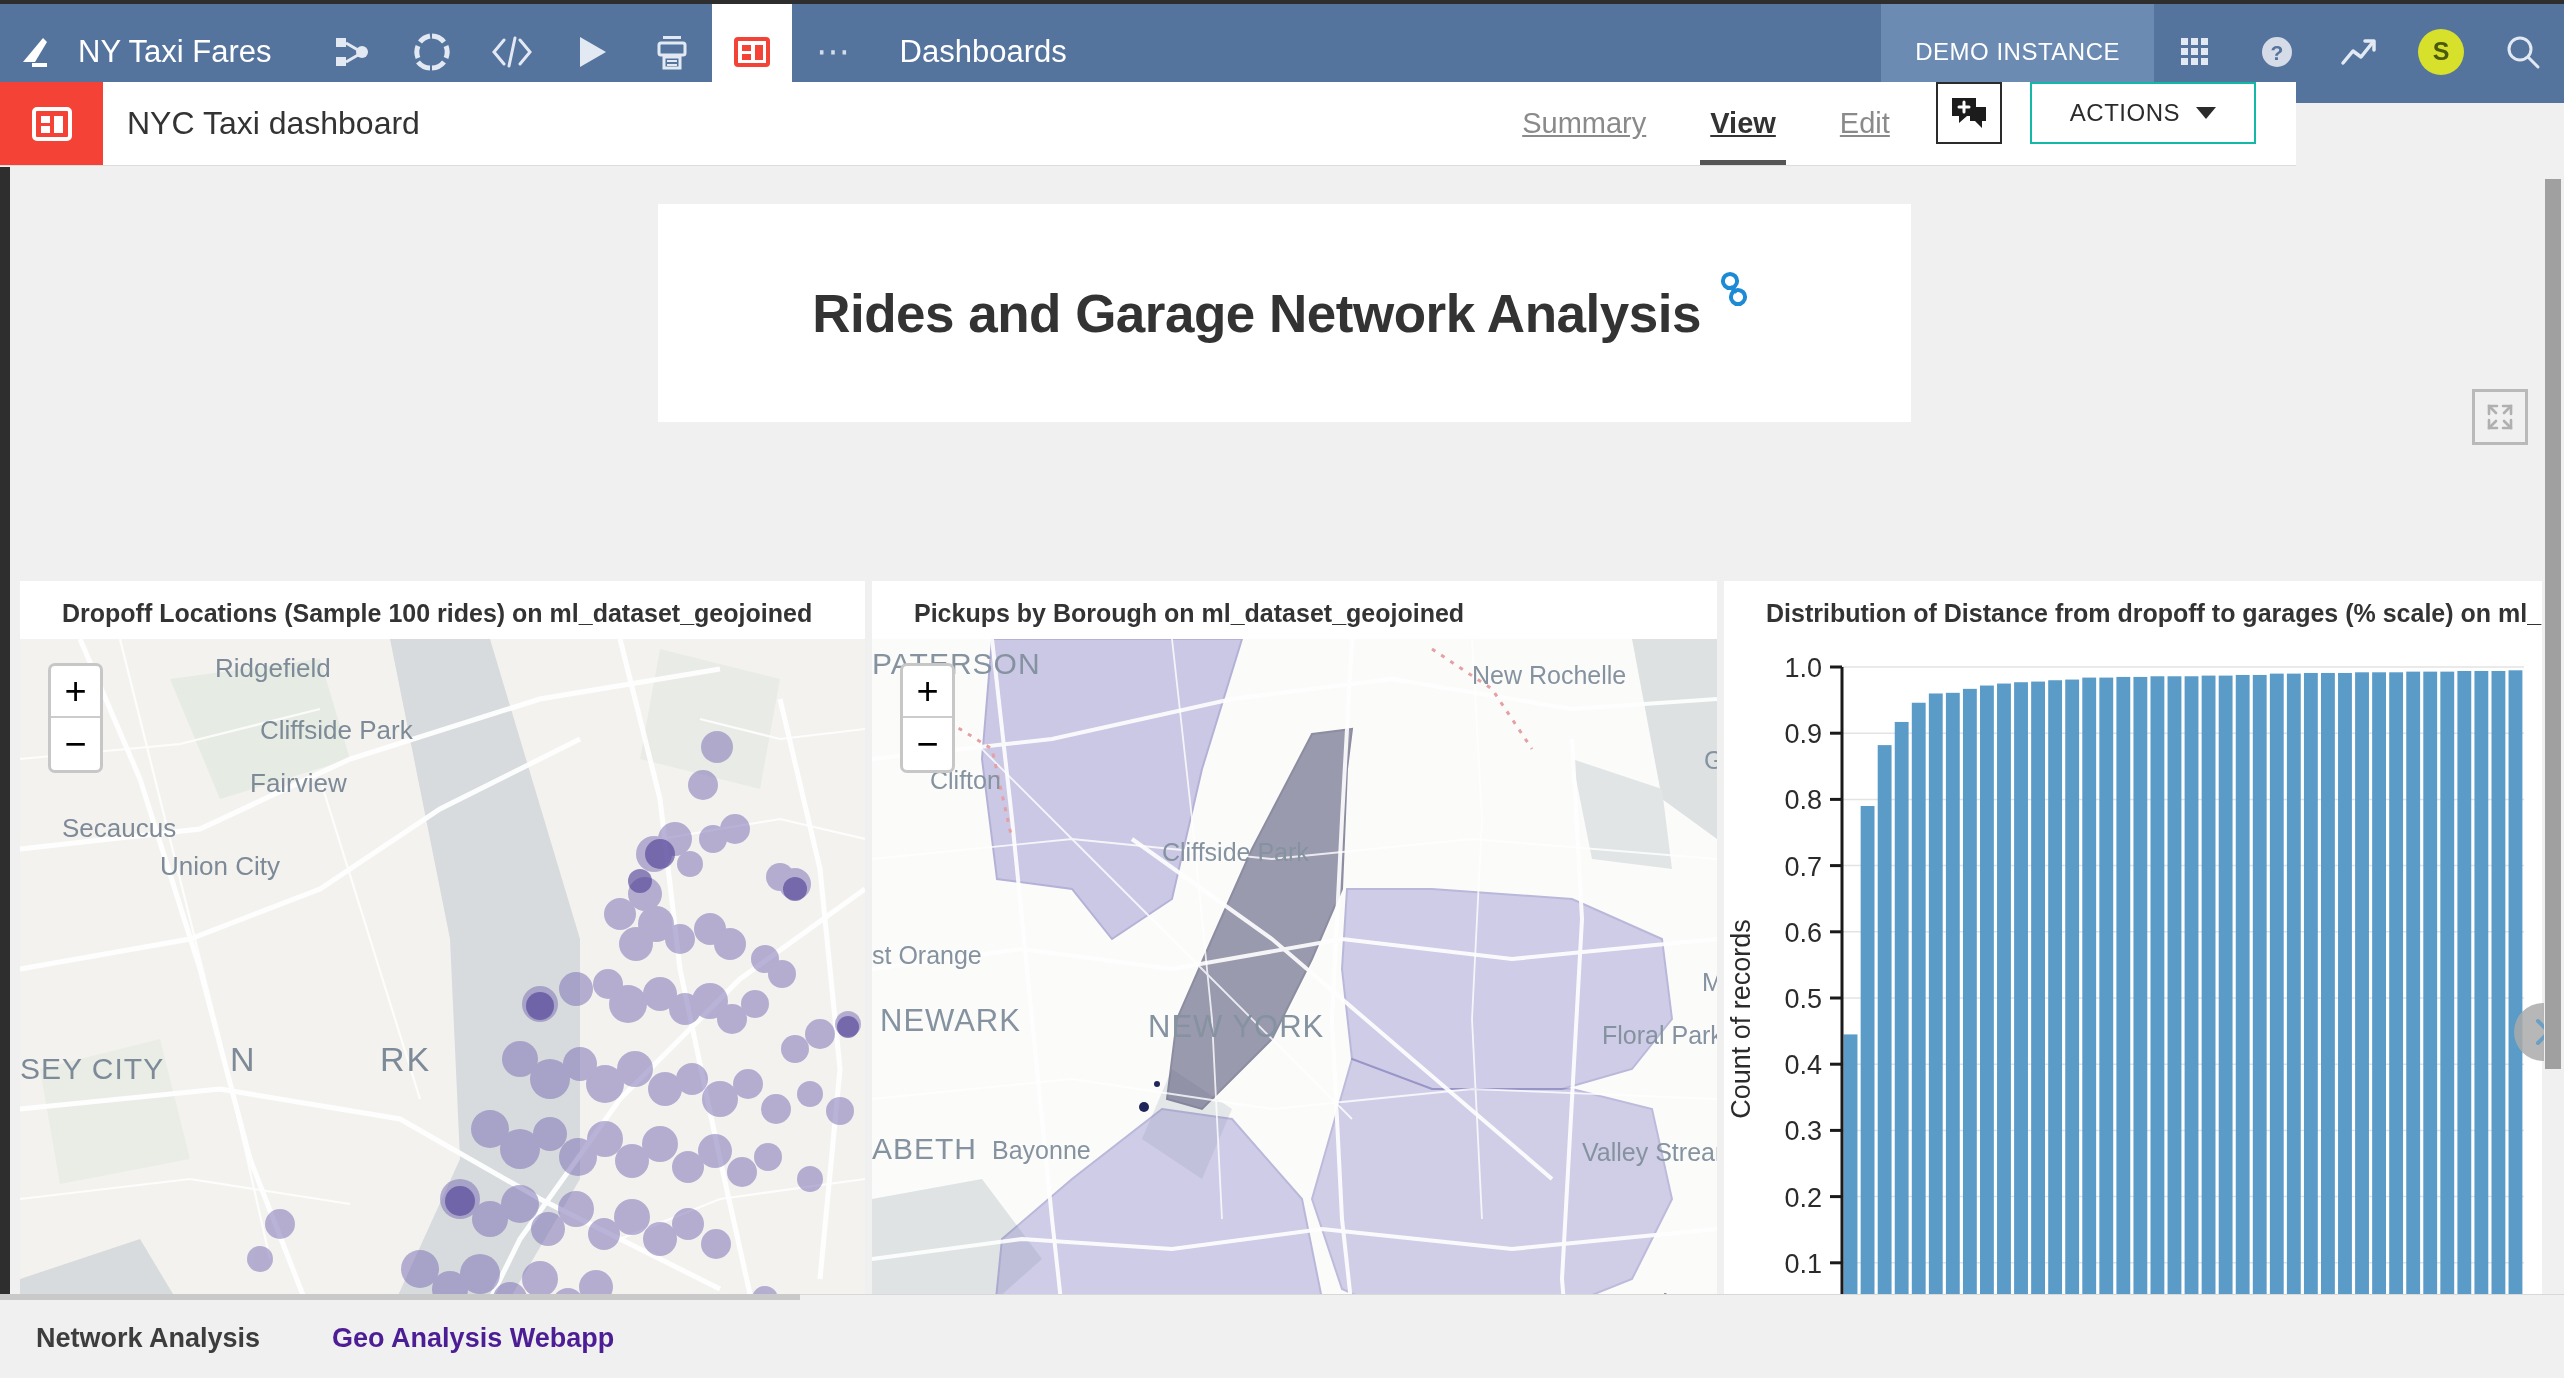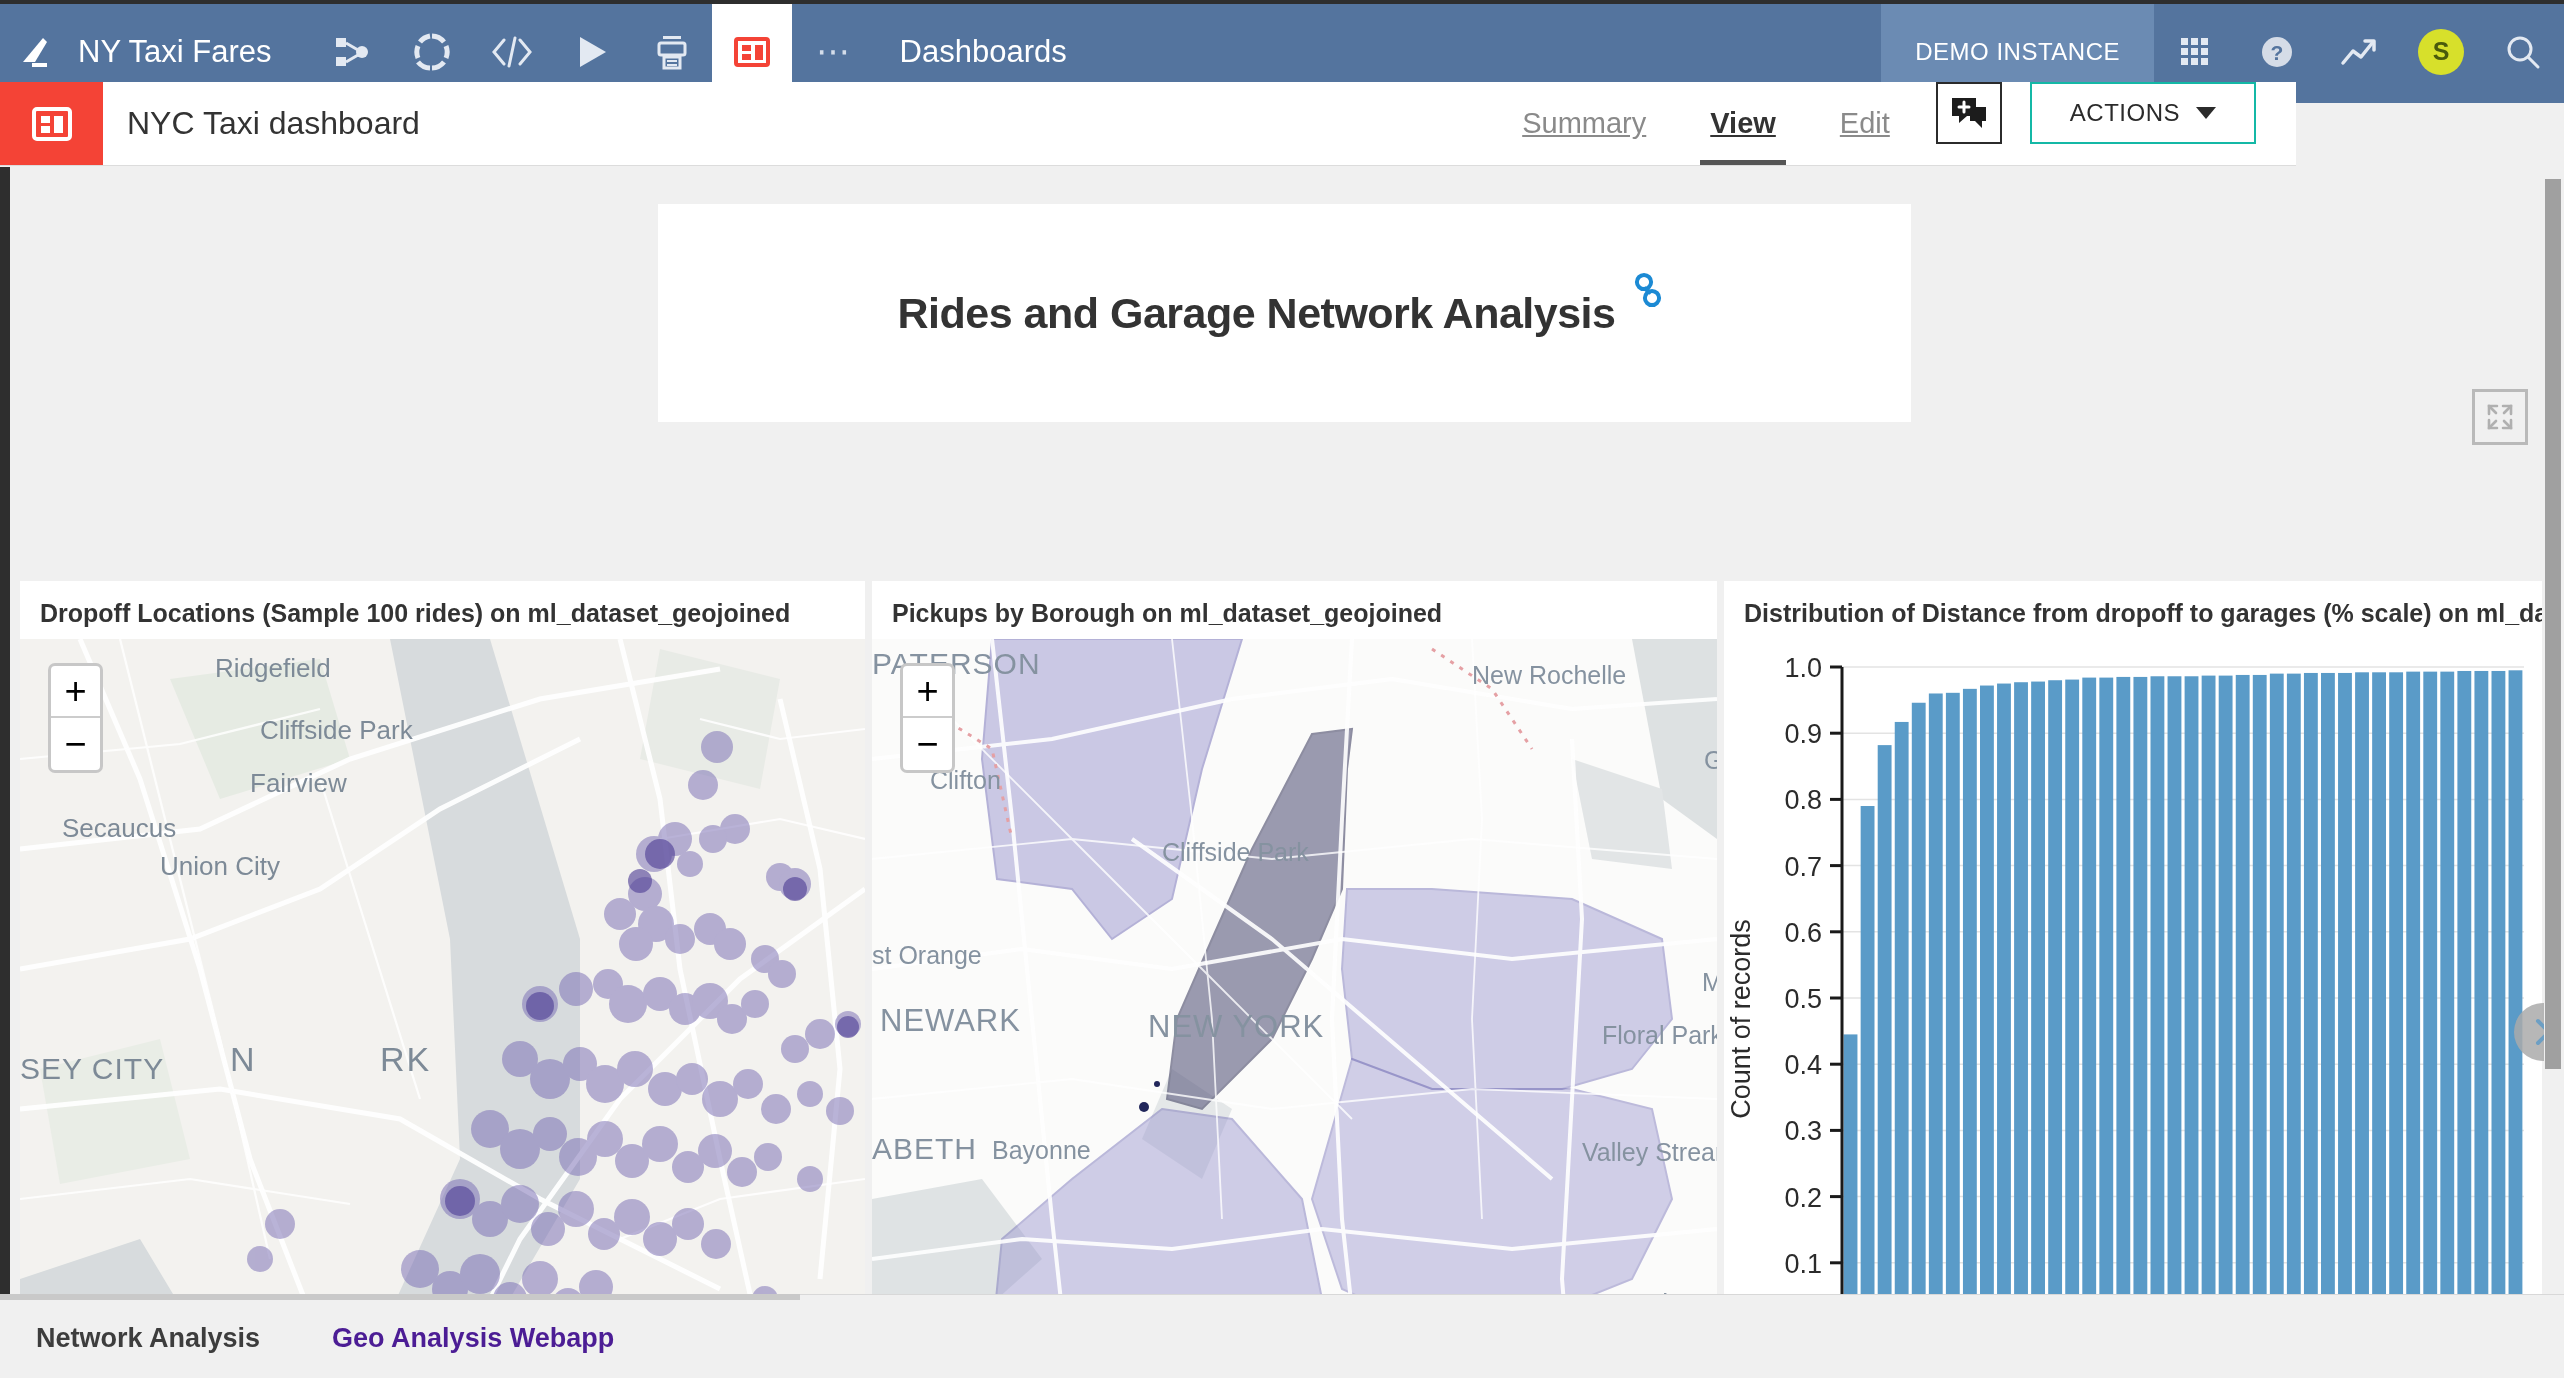--- a/index.html
+++ b/index.html
@@ -120,32 +120,32 @@
     position:absolute; top:12px; right:3px; width:16px; height:890px;
     background:#a0a0a0; border-radius:0;
   }
 
   
   #banner {
     position:absolute; top:37px; left:658px; width:1253px; height:218px;
     background:#ffffff; display:flex; align-items:center; justify-content:center;
   }
   #banner-title{
-    font-size: 43px; font-weight: 700; color:#333;
+    font-size: 53px; font-weight: 700; color:#333;
     display:flex; align-items:center; white-space:nowrap;
     letter-spacing:-0.5px;
   }
 
   
   .tile{
     position:absolute; background:#ffffff; overflow:hidden;
   }
   .tile-head{
     font-size: 25px; font-weight:700; color:#333;
-    padding: 18px 20px 14px 20px; white-space:nowrap; overflow:hidden;
+    padding: 18px 20px 14px 20px; white-space:nowrap; overflow:hidden;margin-left:22px;
   }
   #tile-map1 { top:414px; left:20px; width:845px; height:820px; }
   #tile-map2 { top:414px; left:872px; width:845px; height:820px; }
   #tile-hist { top:414px; left:1724px; width:820px; height:820px; }
 
   .map-body{ position:absolute; top:58px; left:0; right:0; bottom:0; }
 
   
   .zoomctl{
     position:absolute; top:24px; left:28px; width:55px;

